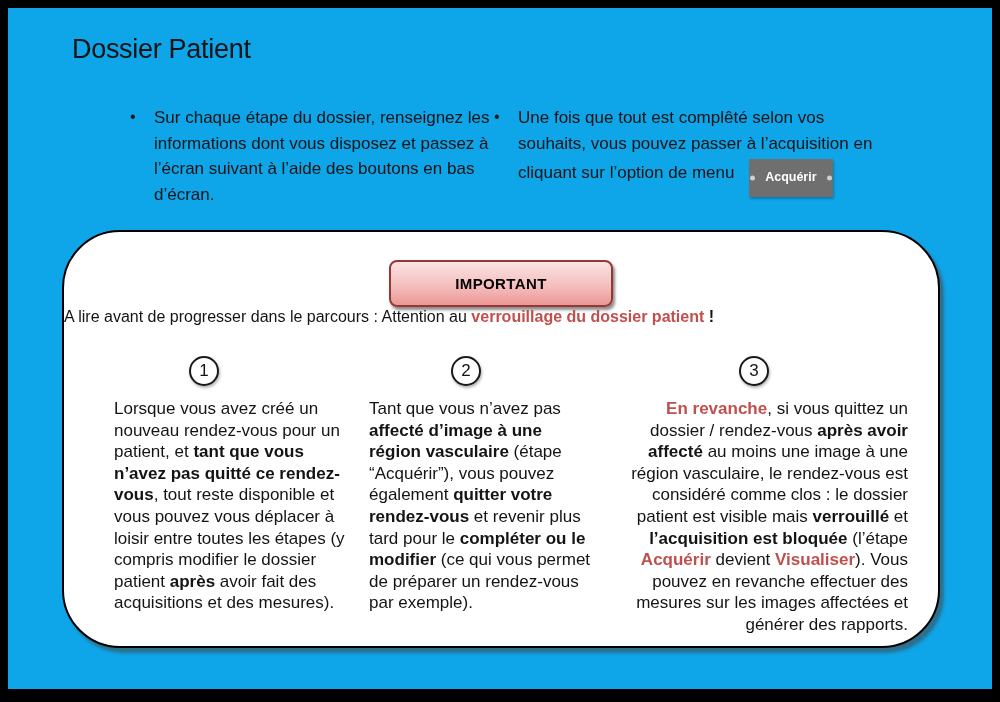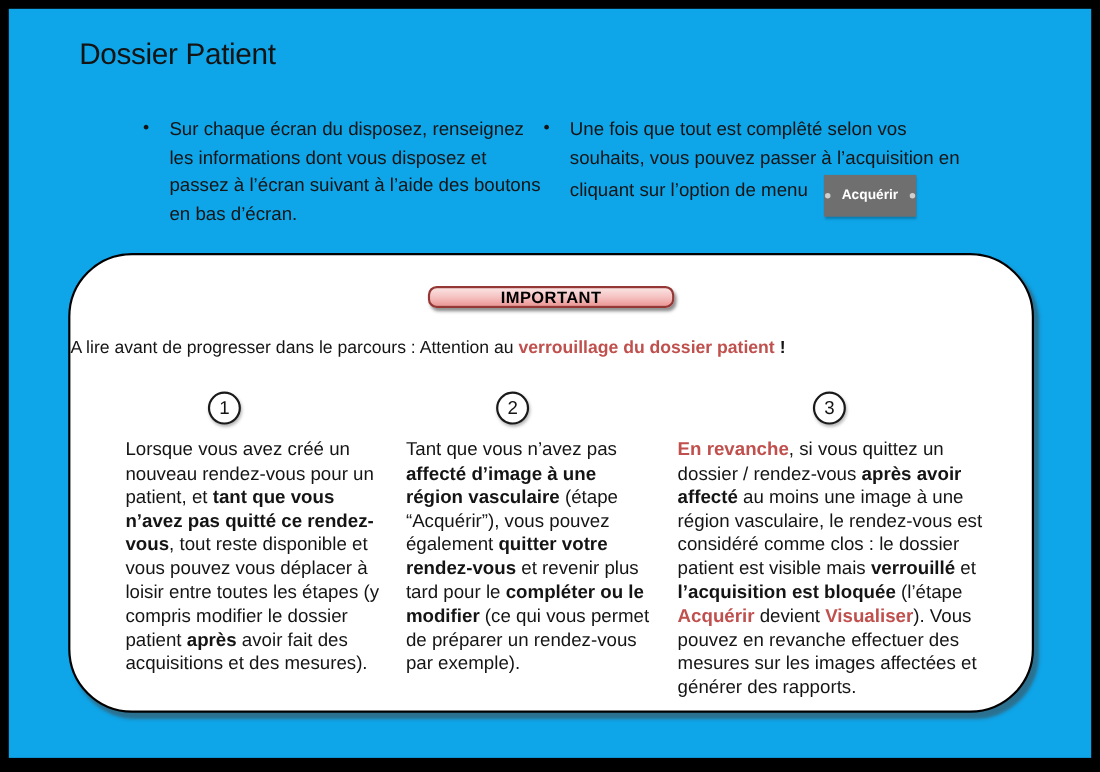--- a/index.html
+++ b/index.html
@@ -30,21 +30,21 @@
     background:#cfcfcf; top:50%; transform:translateY(-50%);
   }
   .menu-btn .dot-l { left:1px; } .menu-btn .dot-r { right:1px; }
   .big-box {
     position:absolute; left:54px; top:222px; width:878px; height:418px;
     background:#fff; border:2px solid #000; border-radius:58px;
     box-shadow:4px 5px 3px rgba(70,70,70,0.55);
   }
   .badge {
     position:absolute; top:28px; left:50%; transform:translateX(-50%);
-    width:224px; height:20px; border:2px solid #953735; border-radius:8px;
+    width:224px; height:47px; border:2px solid #953735; border-radius:8px;
     background:linear-gradient(180deg,#fbe3e3 0%,#f4bfbe 55%,#ec9795 100%);
     box-shadow:2px 3px 3px rgba(0,0,0,0.45);
     display:flex; align-items:center; justify-content:center;
     font-weight:bold; font-size:15px; color:#000; letter-spacing:0.4px;
   }
   .heading {
     position:absolute; top:76px; left:0; right:0; text-align:left;
     font-size:16px; color:#141414;
   }
   .circle {
@@ -53,35 +53,35 @@
     box-shadow:1px 2px 3px rgba(0,0,0,0.3);
     display:flex; align-items:center; justify-content:center;
     font-size:17px; color:#141414;
   }
   .circle-1 { left:125px; } .circle-2 { left:387px; } .circle-3 { left:675px; }
   .col {
     position:absolute; top:166px; font-size:17px; line-height:21.6px; color:#141414;
   }
   .col-1 { left:50px;  width:234px; }
   .col-2 { left:305px; width:224px; }
-  .col-3 { left:552px; width:292px; }
+  .col-3 { left:552px; width:292px;text-align:right; }
   .b { font-weight:bold; }
   .r { color:#c0504d; }
 </style>
 </head>
 <body>
 
 <div class="page">
   <div class="slide">
 
     <h1 class="title">Dossier Patient</h1>
 
     <div class="bullet bullet-left">
       <span class="marker">•</span>
-      <span>Sur chaque écran du disposez, renseignez les informations dont vous disposez et passez à l’écran suivant à l’aide des boutons en bas d’écran.</span>
+      <span>Sur chaque étape du dossier, renseignez les informations dont vous disposez et passez à l’écran suivant à l’aide des boutons en bas d’écran.</span>
     </div>
 
     <div class="bullet bullet-right">
       <span class="marker">•</span>
       <span>Une fois que tout est complêté selon vos souhaits, vous pouvez passer à l’acquisition en cliquant sur l’option de menu</span>
       <span class="menu-btn"><span class="dot dot-l"></span><span>Acquérir</span><span class="dot dot-r"></span></span>
     </div>
 
     <div class="big-box">
 

